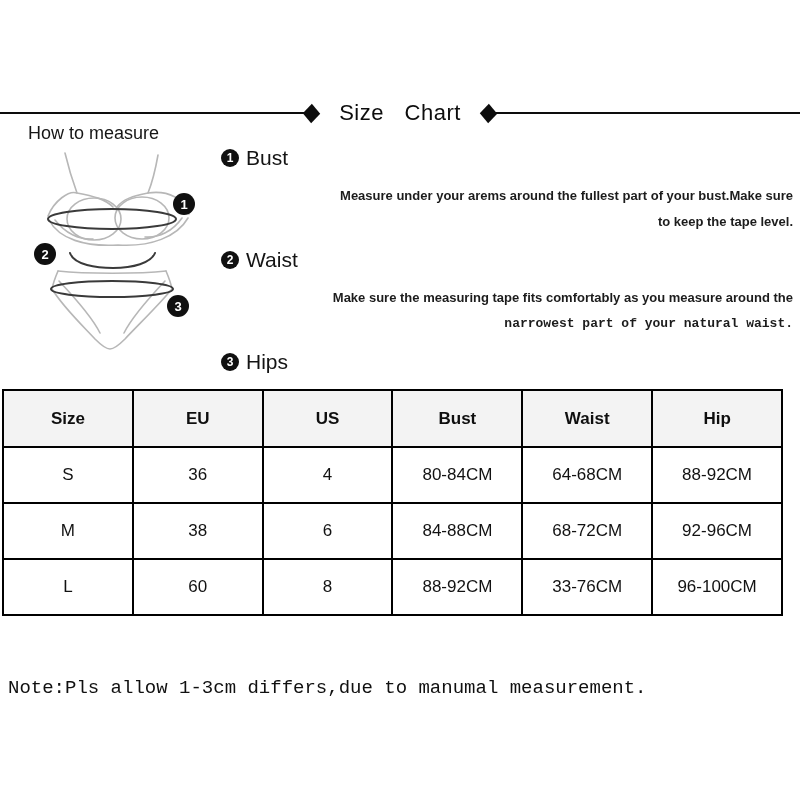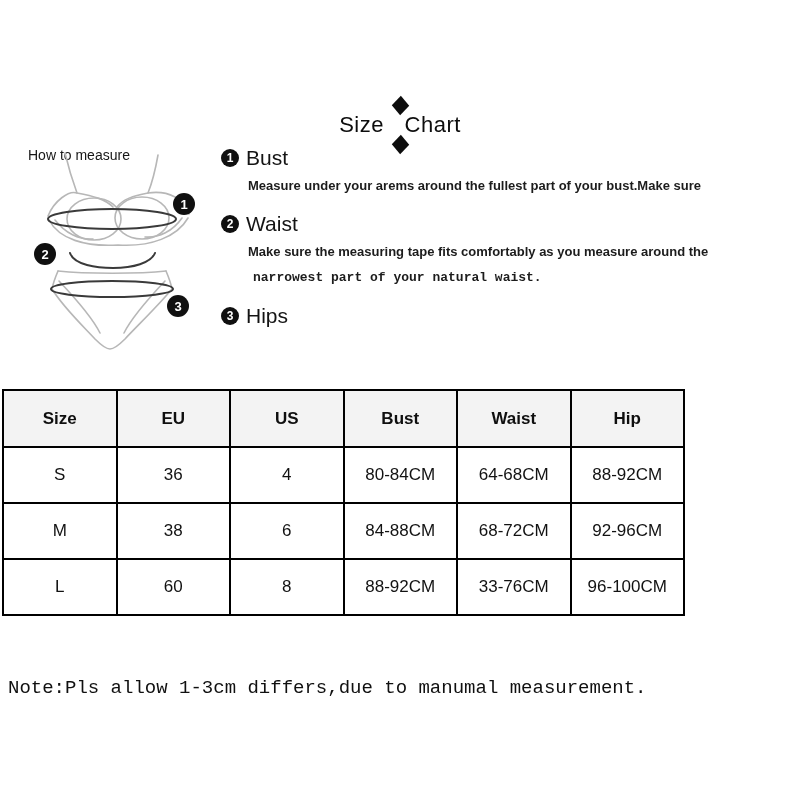--- a/index.html
+++ b/index.html
@@ -13,21 +13,20 @@
     overflow: hidden;
   }
 
   
   .title-bar {
     position: absolute;
     top: 99px; left: 0; right: 0;
     height: 28px;
     display: flex;
     align-items: center;
-    flex-direction: column;
   }
   .title-line { flex: 1; height: 2px; background: #0d0d0d; }
   .title-diamond {
     width: 13px; height: 13px;
     background: #0d0d0d;
     transform: rotate(50deg) skewX(6deg);
     flex: 0 0 auto;
   }
   .title-text {
     font-size: 22px;
@@ -35,23 +34,22 @@
     word-spacing: 14px;
     color: #0d0d0d;
     margin: 0 21px;
     white-space: nowrap;
   }
 
   
   .how-heading {
     position: absolute;
     left: 28px; top: 123px;
-    font-size: 14px;
+    font-size: 18px;
     color: #161616;
-    margin-top: 24px;
   }
   .figure {
     position: absolute;
     left: 25px; top: 140px;
     width: 190px; height: 240px;
   }
   .figure .sketch { fill: none; stroke: #b7b7b7; stroke-width: 1.6; stroke-linecap: round; }
   .figure .tape   { fill: none; stroke: #3a3a3a; stroke-width: 2; stroke-linecap: round; }
   .figure .badge-dot { fill: #101010; }
   .figure .badge-num {
@@ -72,35 +70,35 @@
   .badge {
     width: 18px; height: 18px;
     border-radius: 50%;
     background: #101010;
     color: #fff;
     font-size: 12px; font-weight: bold;
     display: flex; align-items: center; justify-content: center;
     flex: 0 0 auto;
   }
   .step-title { font-size: 21px; color: #141414; }
-  .step-lines { margin-left: 27px; margin-top: 2px; }
+  .step-lines { margin-left: 27px; margin-top: 12px; text-align: right; }
   .step-line {
     font-size: 13px;
     font-weight: bold;
     line-height: 26px;
     color: #1c1c1c;
     white-space: nowrap;
   }
   .step-line.indent { padding-left: 5px; font-family: Liberation Mono, monospace; }
 
   
   .size-table {
     position: absolute;
     left: 2px; top: 389px;
-    width: 683px;
+    width: 781px;
     border-collapse: collapse;
     table-layout: fixed;
   }
   .size-table th, .size-table td {
     border: 2px solid #000;
     text-align: center;
     vertical-align: middle;
     font-size: 17px;
     width: 16.666%;
   }
@@ -183,20 +181,21 @@
 
   <div class="steps">
 
     <div class="step">
       <div class="step-head">
         <div class="badge">1</div>
         <div class="step-title">Bust</div>
       </div>
       <div class="step-lines">
         <div class="step-line">Measure under your arems around the fullest part of your bust.Make sure</div>
+        <div class="step-line">to keep the tape level.</div>
       </div>
     </div>
 
     <div class="step">
       <div class="step-head">
         <div class="badge">2</div>
         <div class="step-title">Waist</div>
       </div>
       <div class="step-lines">
         <div class="step-line">Make sure the measuring tape fits comfortably as you measure around the</div>

